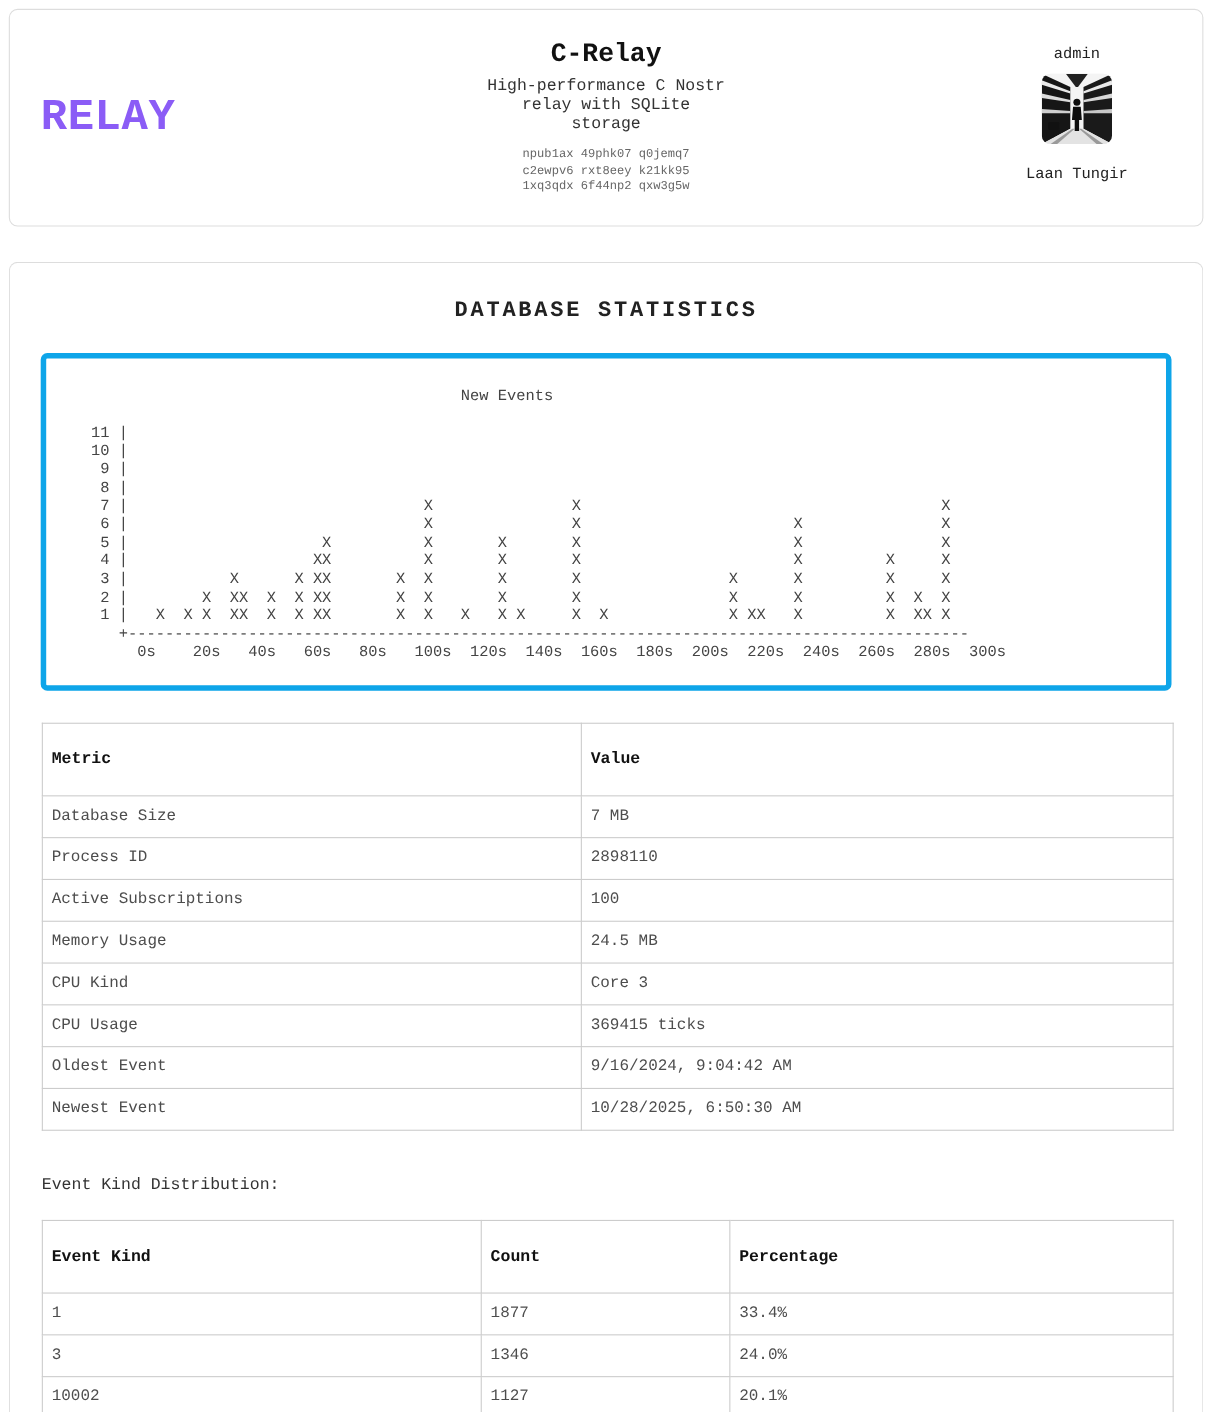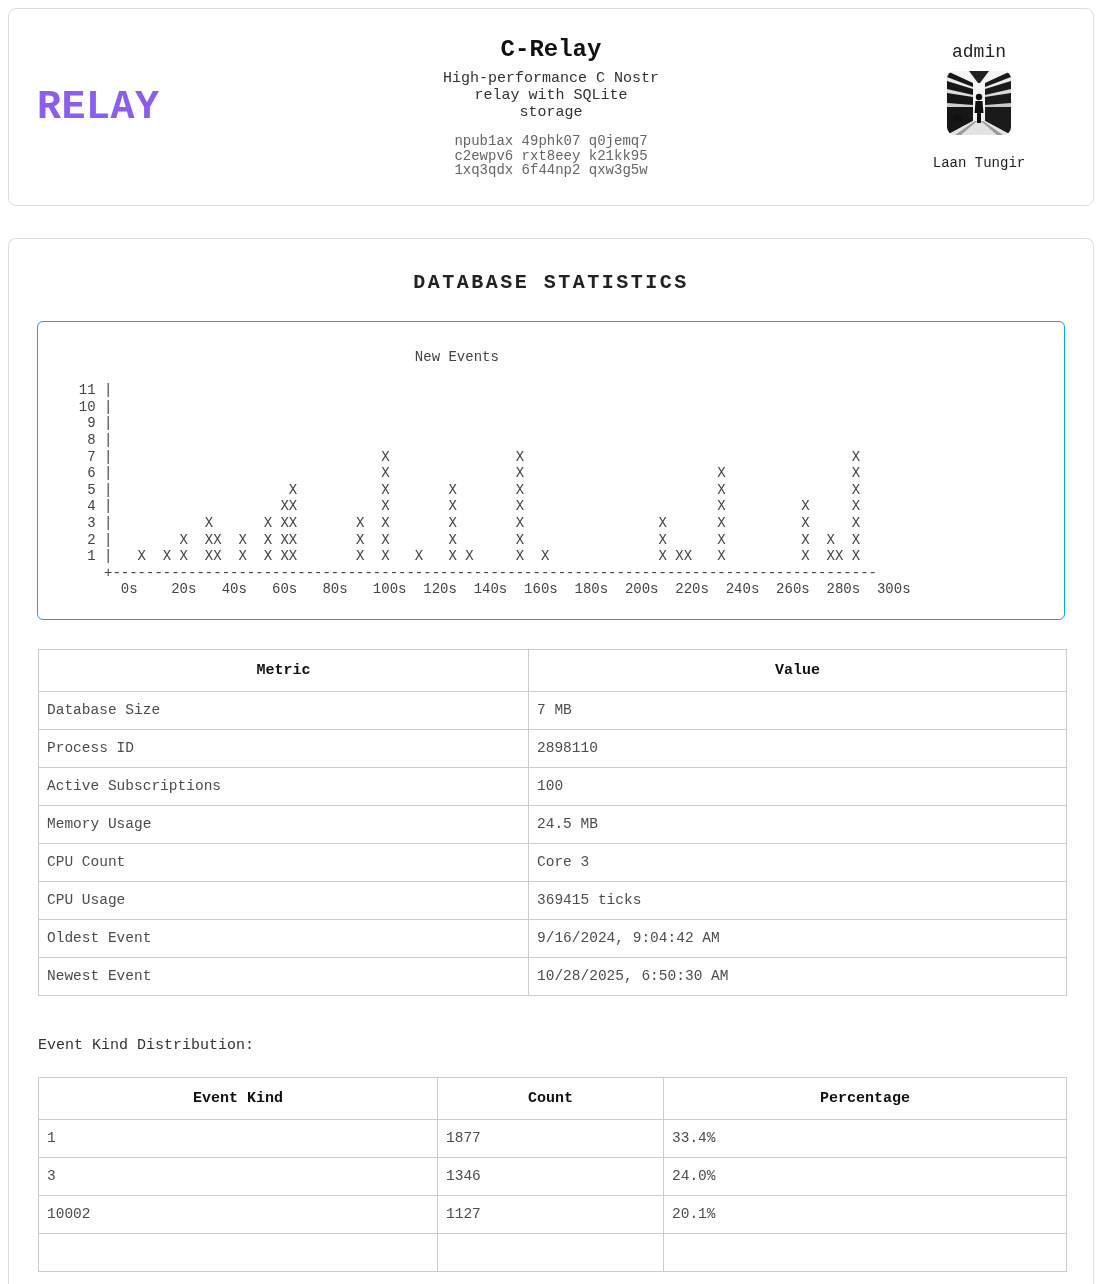--- a/index.html
+++ b/index.html
@@ -46,33 +46,33 @@
     margin-bottom: 7px;
   }
   .relay-subtitle {
     font-size: 15px;
     line-height: 17px;
     color: #333;
     white-space: pre-line;
   }
   .relay-npub {
     margin-top: 13px;
-    font-size: 14px;
+    font-size: 11px;
     line-height: 14.5px;
     color: #666;
     white-space: pre-line;
   }
   .admin-block {
     position: absolute;
     right: 44px;
     top: 33px;
     width: 140px;
     text-align: center;
   }
-  .admin-label { font-size: 18px; color: #222; }
+  .admin-label { font-size: 14px; color: #222; }
   .avatar {
     display: inline-block;
     width: 64px; height: 64px;
     border-radius: 8px;
     overflow: hidden;
     margin-top: 9px;
     background: #eee;
   }
   .avatar svg { display: block; }
   .admin-name { margin-top: 15px; font-size: 14px; color: #222; }
@@ -89,21 +89,21 @@
     text-align: center;
     font-size: 20px;
     font-weight: 700;
     letter-spacing: 2.5px;
     color: #222;
     margin: 33px 0 27px 0;
     line-height: 22px;
   }
   .chart-panel {
     margin: 0 28px;
-    border: 1px solid #0ea5e9;
+    border: 5px solid #0ea5e9;
     border-radius: 6px;
   }
   .chart-panel pre {
     margin: 0;
     font-family: "Liberation Mono", monospace;
     font-size: 14px;
     line-height: 16.6px;
     color: #444;
     padding: 27px 8px 21px 24px;
     white-space: pre;
@@ -116,23 +116,22 @@
   }
   .tbl th, .tbl td {
     border: 1px solid #ccc;
     text-align: left;
     overflow: hidden;
   }
   .tbl th {
     font-size: 15px;
     font-weight: 700;
     color: #111;
-    padding: 12px 8px;
+    padding: 24px 8px;
     line-height: 17px;
-    text-align: center;
   }
   .tbl td {
     font-size: 14.5px;
     color: #4d4d4d;
     padding: 10px 8px;
     line-height: 17px;
   }
   .metrics-tbl { margin-top: 29px; }
   .dist-label {
     margin: 41px 0 0 29px;
@@ -236,21 +235,21 @@
       </tr>
       <tr>
         <td>Active Subscriptions</td>
         <td>100</td>
       </tr>
       <tr>
         <td>Memory Usage</td>
         <td>24.5 MB</td>
       </tr>
       <tr>
-        <td>CPU Count</td>
+        <td>CPU Kind</td>
         <td>Core 3</td>
       </tr>
       <tr>
         <td>CPU Usage</td>
         <td>369415 ticks</td>
       </tr>
       <tr>
         <td>Oldest Event</td>
         <td>9/16/2024, 9:04:42 AM</td>
       </tr>

